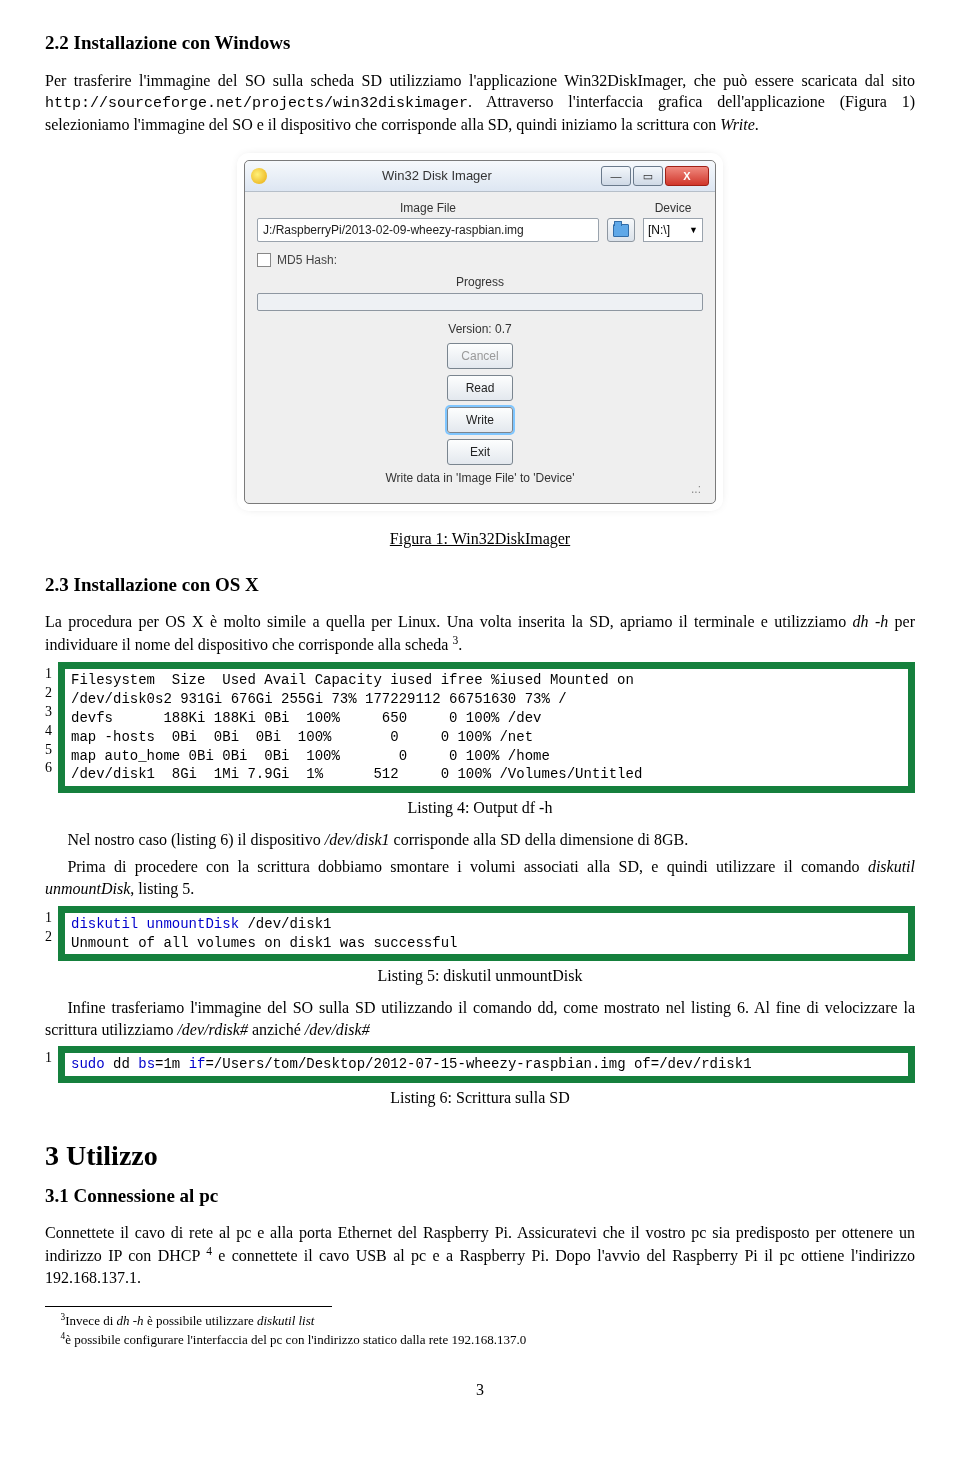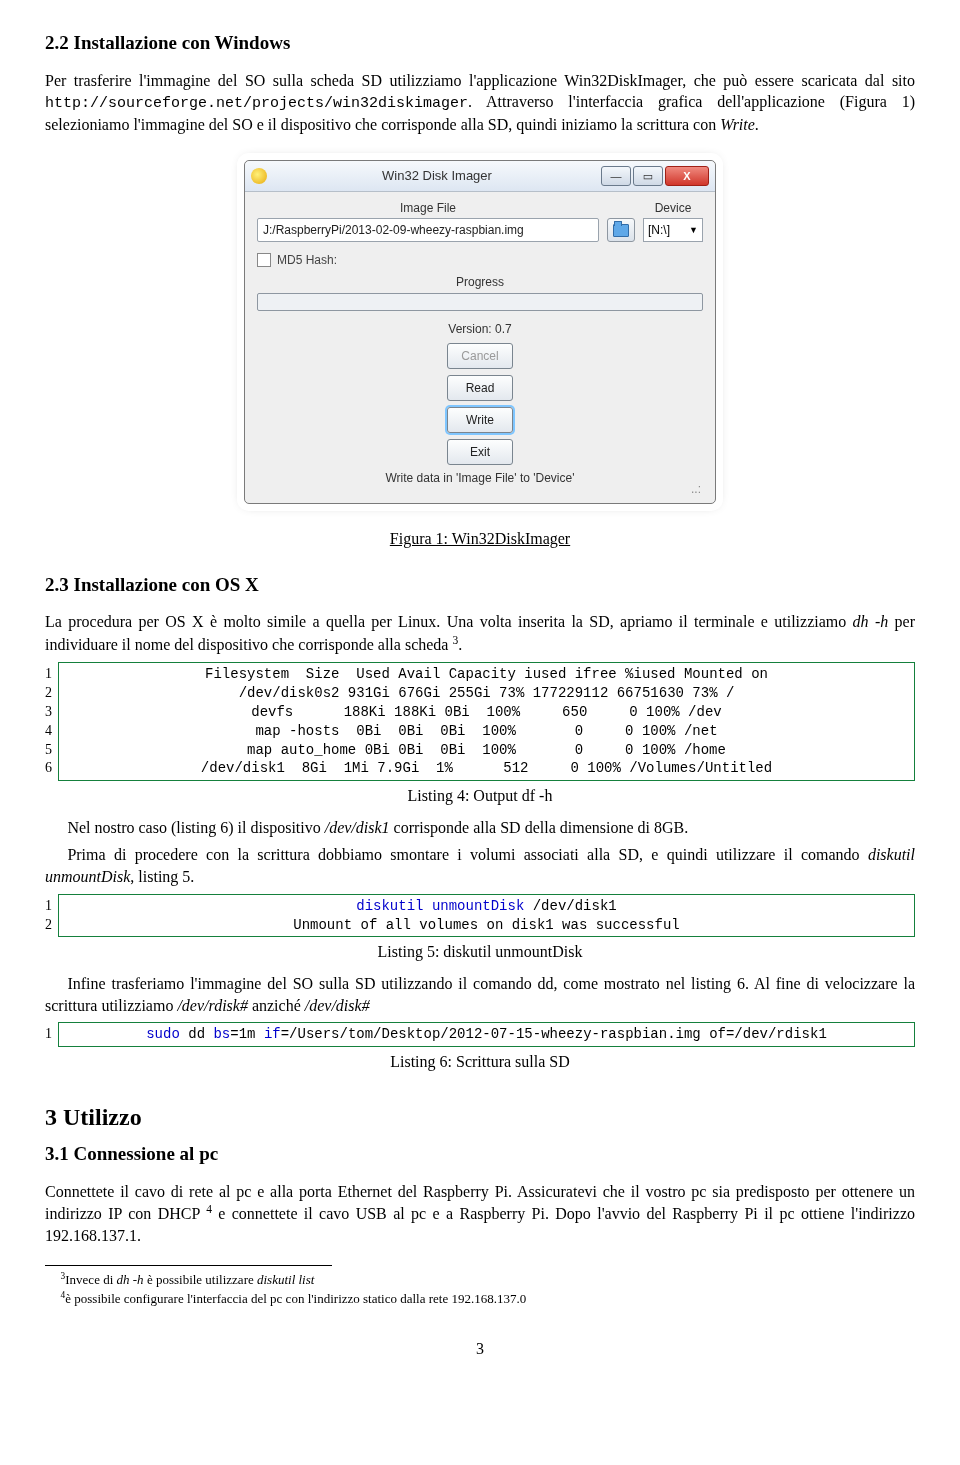--- a/index.html
+++ b/index.html
@@ -6,21 +6,21 @@
     font-family: "Times New Roman", Times, serif;
     font-size: 16px;
     line-height: 1.35;
     max-width: 870px;
     margin: 0 auto;
     padding: 30px 45px;
     color: #000;
     background: #fff;
   }
   h2.sec { font-size: 19px; font-weight: bold; margin: 0 0 14px 0; }
-  h2.big { font-size: 24px; font-weight: bold; margin: 28px 0 8px 0; }
+  h2.big { font-size: 28px; font-weight: bold; margin: 28px 0 8px 0; }
   p { margin: 0 0 6px 0; text-align: justify; text-indent: 1.4em; }
   p.noindent { text-indent: 0; }
   .tt { font-family: "Courier New", monospace; font-size: 15px; }
   .it { font-style: italic; }
 
   .figwrap { text-align: center; margin: 24px 0 20px 0; }
   .figcap { text-align: center; margin: 24px 0 22px 0; text-decoration: underline; }
   .listcap { text-align: center; margin: 4px 0 10px 0; }
 
   .codeblock {
@@ -31,23 +31,22 @@
   .lineno {
     font-size: 14px;
     font-family: "Times New Roman", serif;
     text-align: right;
     padding: 3px 6px 3px 0;
     white-space: pre;
     line-height: 1.35;
   }
   .codebox {
     flex: 1;
-    border: 1px solid #15803d;
+    border: 7px solid #15803d;
     padding: 2px 6px;
-    text-align: center;
   }
   .codebox pre {
     margin: 0;
     font-family: "Courier New", monospace;
     font-size: 14px;
     line-height: 1.35;
     white-space: pre;
     overflow: hidden;
   }
   .kw-blue { color: #0000cc; }

